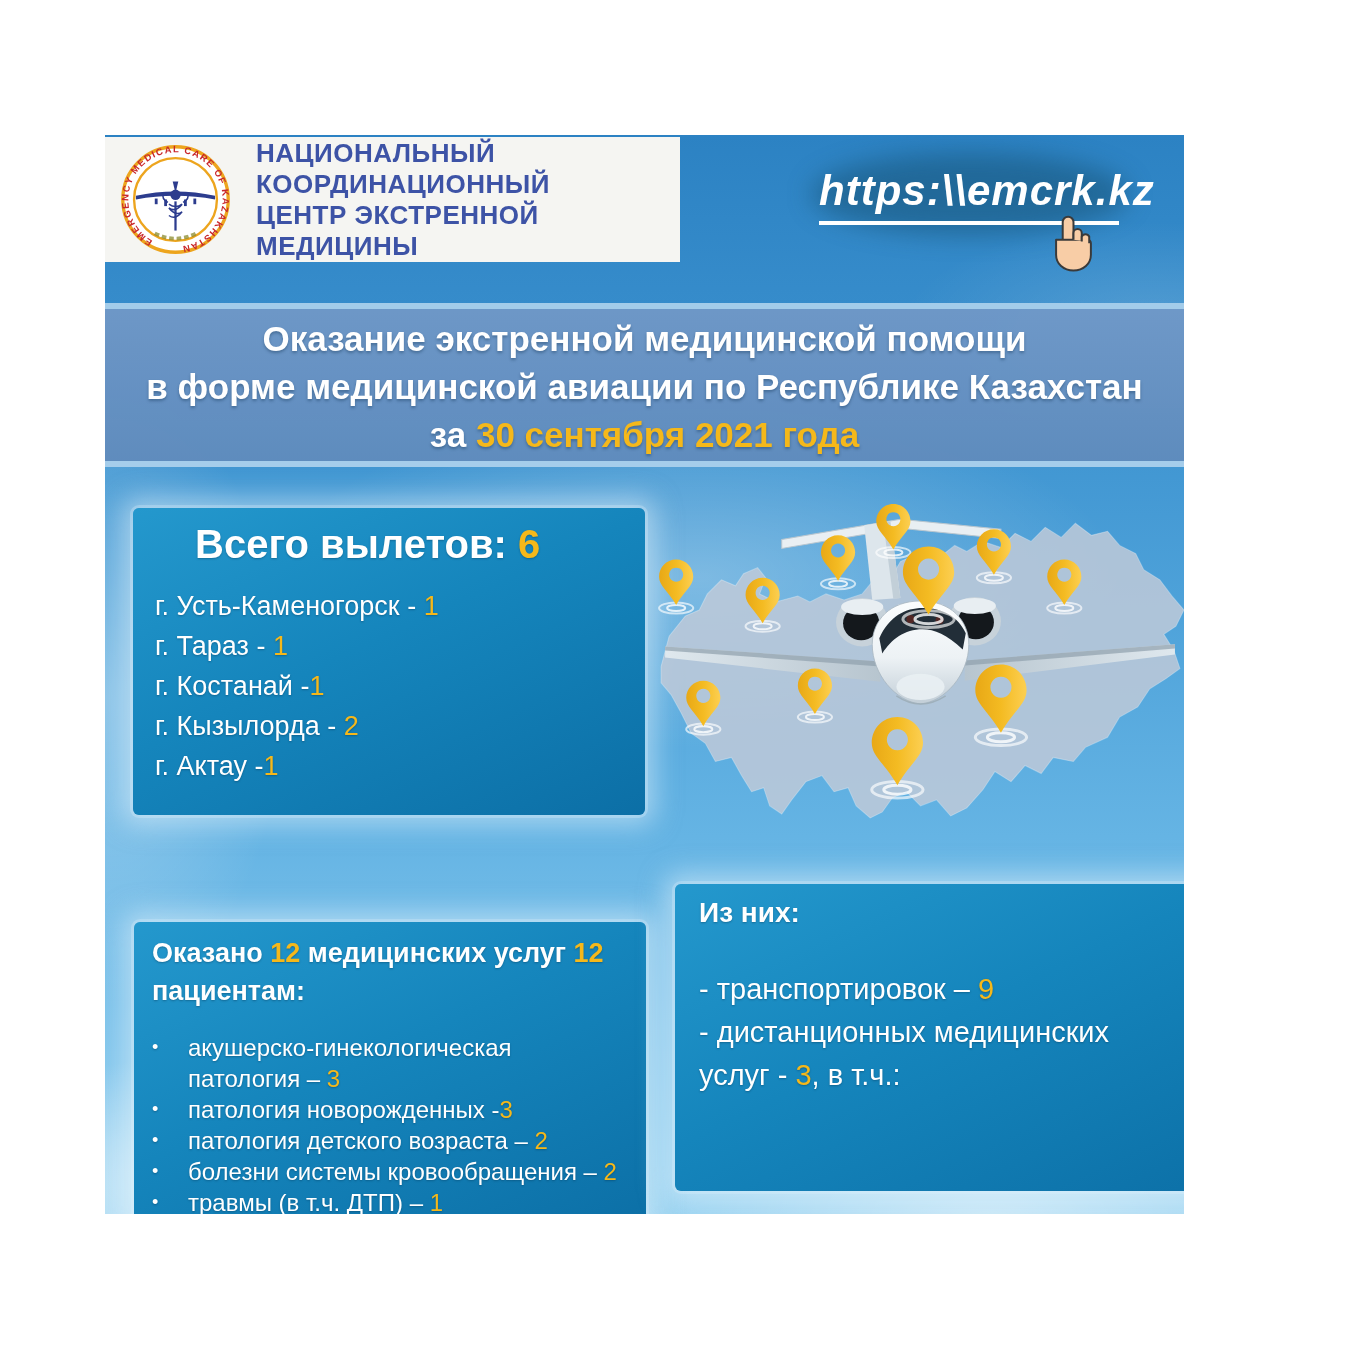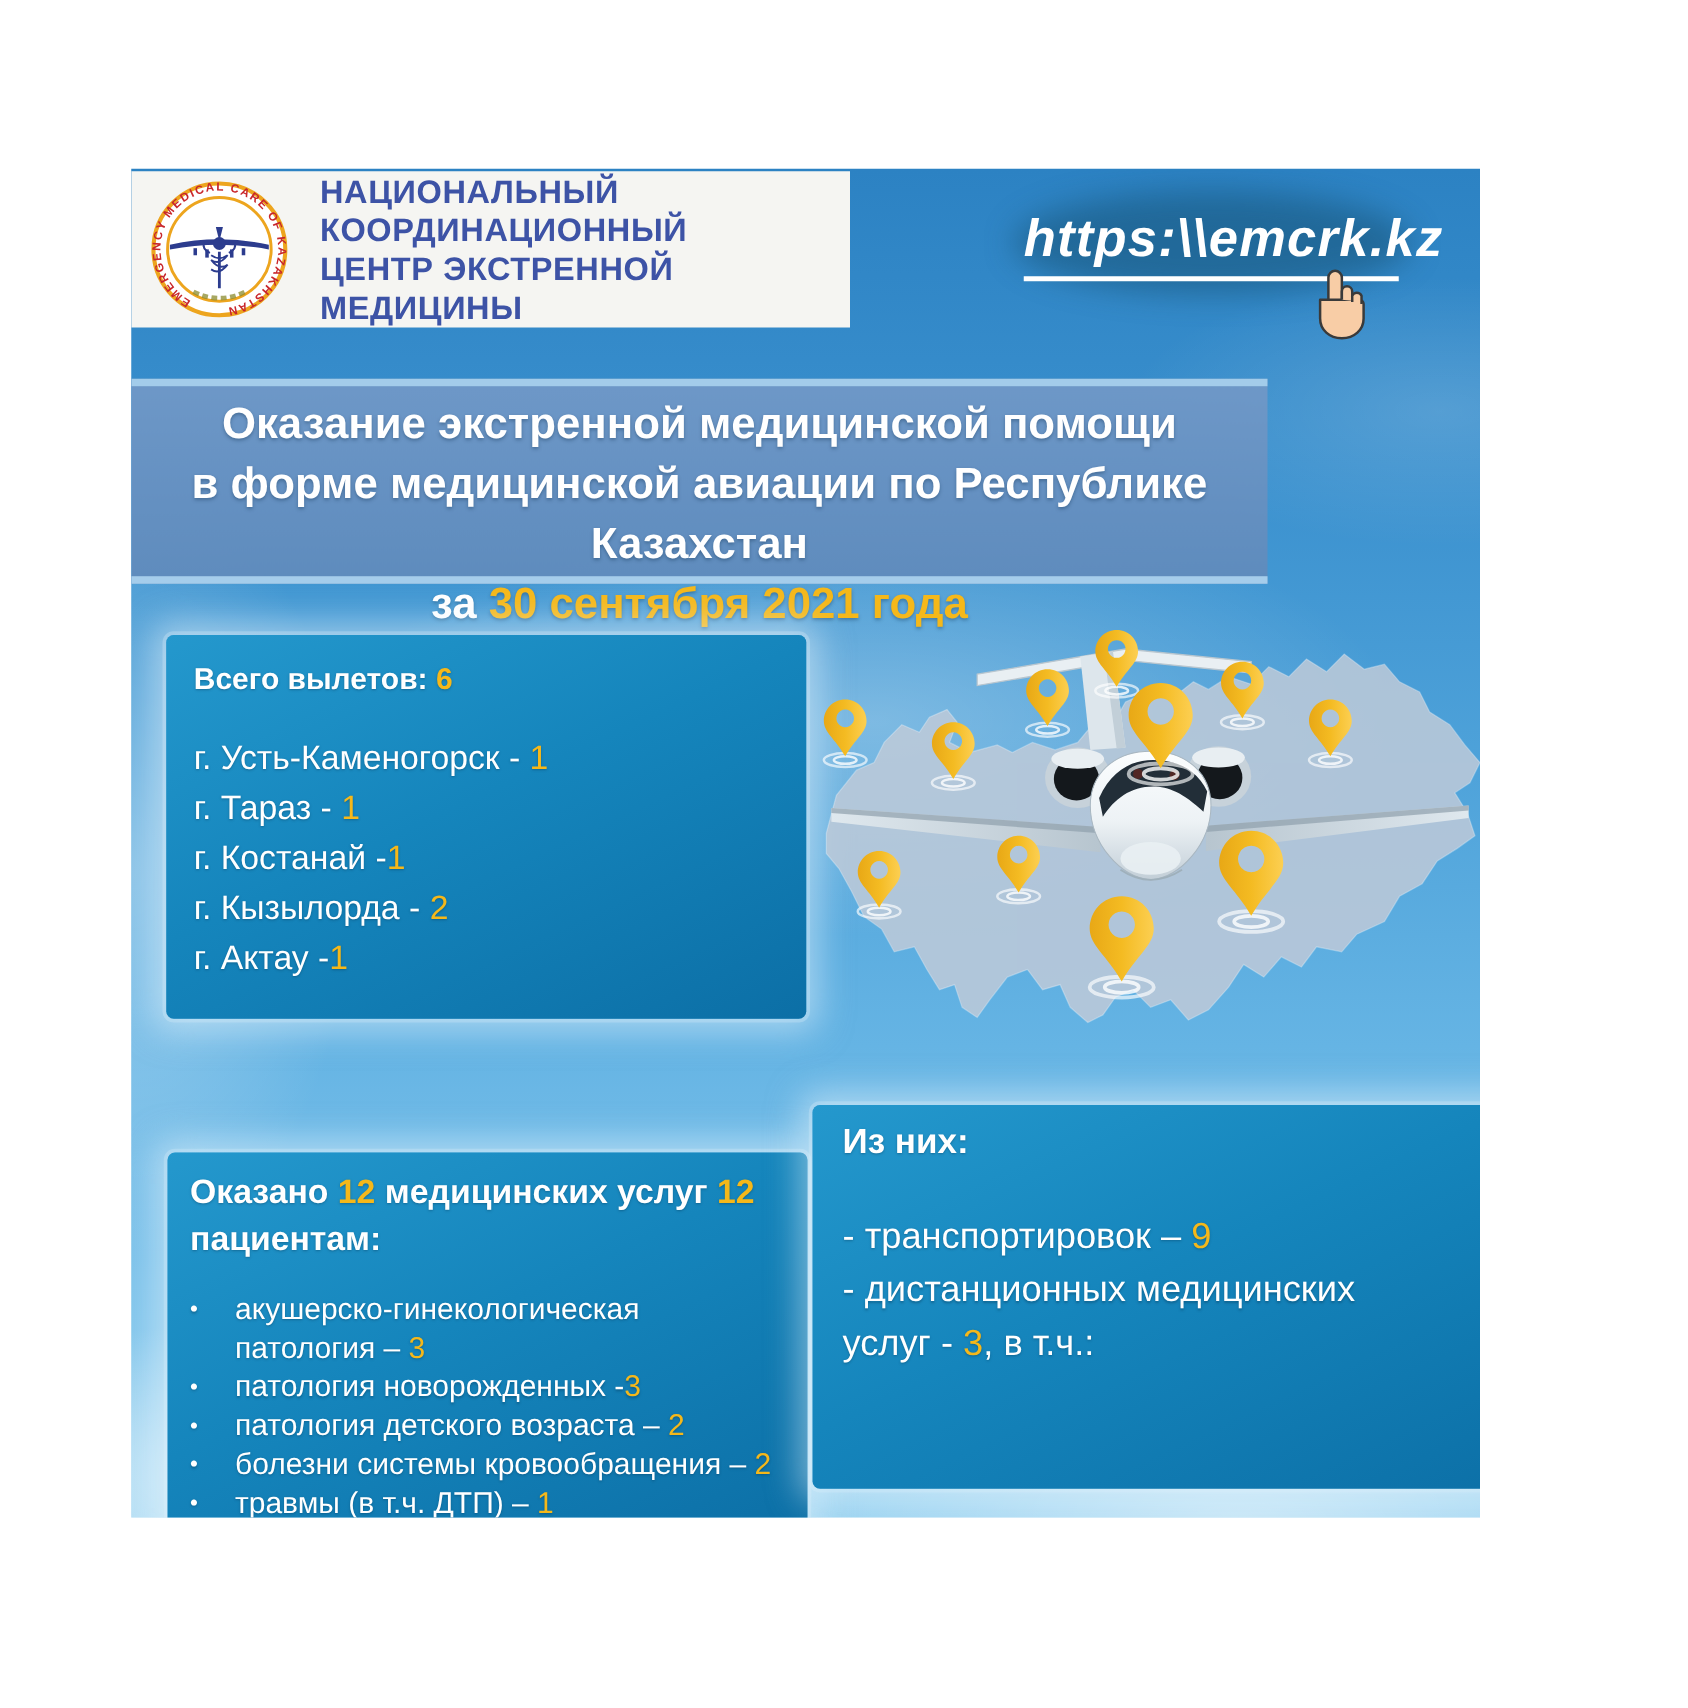--- a/index.html
+++ b/index.html
@@ -22,44 +22,44 @@
 
   .url-wrap{position:absolute;left:704px;top:10px;width:340px;height:130px;}
   .url-shadow{position:absolute;left:2px;top:8px;width:318px;height:82px;border-radius:50%;
     background:rgba(14,66,92,.42);filter:blur(12px);}
   .url-link{position:absolute;left:10px;top:22px;width:300px;text-align:center;
     color:#ffffff;font-size:42px;font-style:italic;font-weight:600;letter-spacing:1px;
     text-decoration:none;border-bottom:4px solid #ffffff;padding-bottom:6px;cursor:pointer;}
   .hand-svg{position:absolute;left:236px;top:70px;width:52px;height:58px;}
 
   
-  .title-panel{position:absolute;left:0;top:168px;width:909px;height:164px;
+  .title-panel{position:absolute;left:0;top:168px;width:1079px;height:164px;
     background:linear-gradient(180deg, rgba(112,152,199,.95), rgba(96,139,188,.95));
     border-top:6px solid rgba(171,211,238,.9);border-bottom:6px solid rgba(171,211,238,.9);
     box-sizing:border-box;text-align:center;color:#fff;font-weight:bold;font-size:35px;line-height:48px;
     padding-top:6px;text-shadow:0 2px 3px rgba(10,40,70,.35);}
   .accent{color:#F5B81A;}
 
   
   .panel{position:absolute;border-radius:6px;color:#ffffff;box-sizing:border-box;
     background:linear-gradient(155deg,#2498CD 0%,#1585BC 45%,#0C6FA6 100%);
     box-shadow:0 0 0 3px rgba(224,241,251,.28), 0 0 26px 10px rgba(232,246,253,.5);
     text-shadow:0 1px 2px rgba(0,40,65,.35);}
   .stats-panel{left:28px;top:373px;width:512px;height:307px;padding:8px 22px;}
-  .stats-heading{font-size:24px;font-weight:bold;line-height:40px;margin-top:8px;}
+  .stats-heading{font-size:40px;font-weight:bold;line-height:40px;margin-top:8px;margin-left:40px;}
   .city-list{margin-top:22px;font-size:27px;line-height:40px;}
 
   .services-panel{left:29px;top:747px;width:512px;height:309px;padding:12px 18px;margin-top:40px;}
   .srv-heading{font-size:27px;font-weight:bold;line-height:38px;}
   .srv-list{margin-top:22px;font-size:24px;line-height:31px;}
   .srv-item{display:flex;}
   .blt{width:14px;flex:0 0 auto;font-size:18px;}
   .srv-text{padding-left:22px;}
 
-  .iznih-panel{left:545px;top:749px;width:592px;height:307px;padding:10px 24px;}
+  .iznih-panel{left:570px;top:749px;width:592px;height:307px;padding:10px 24px;}
   .iznih-heading{font-size:28px;font-weight:bold;line-height:38px;}
   .iznih-list{margin-top:36px;font-size:29px;line-height:43px;}
   .iznih-sub{font-size:25px;line-height:33px;font-style:italic;margin-top:4px;}
   .iznih-sub .blt{font-style:normal;}
 
   
   .map-svg{position:absolute;left:542px;top:362px;width:543px;height:323px;}
 </style>
 </head>
 <body>

